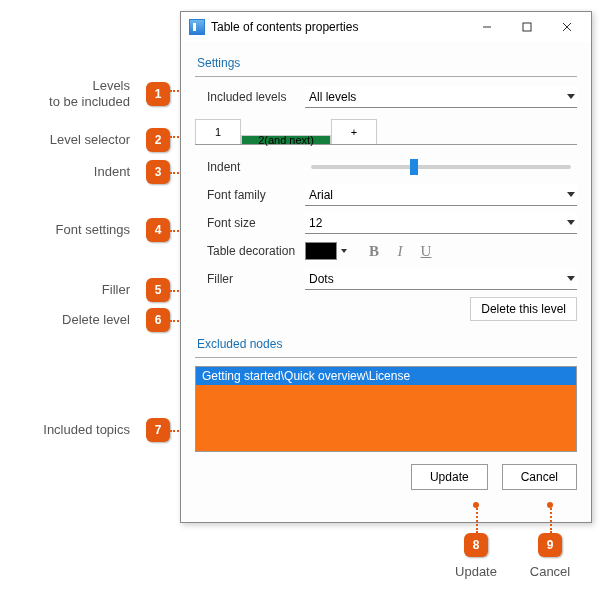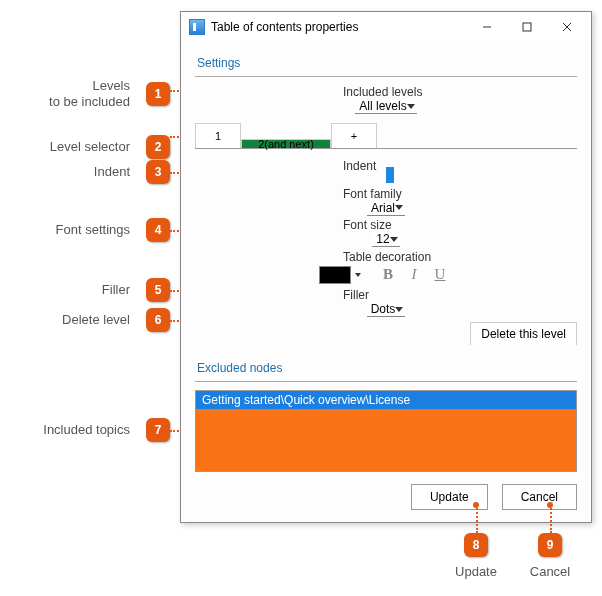--- a/index.html
+++ b/index.html
@@ -114,35 +114,34 @@
     font-size: 12px;
     padding: 6px 2px;
     border-bottom: 1px solid #aaa;
     margin-bottom: 8px;
   }
   .row {
     display: flex;
     align-items: center;
     min-height: 24px;
     margin-bottom: 4px;
-    flex-direction: column;
   }
   .row .label {
     width: 110px;
     color: #333;
     font-size: 12px;
     padding-left: 12px;
   }
   .select {
     flex: 1;
     height: 22px;
     border-bottom: 1px solid #888;
     display: flex;
     align-items: center;
-    justify-content: flex-start;
+    justify-content: space-between;
     padding: 0 2px 0 4px;
     font-size: 12px;
     background: #fff;
   }
   .select .chev {
     border-left: 4px solid transparent;
     border-right: 4px solid transparent;
     border-top: 5px solid #333;
   }
   .level-selector {
@@ -243,21 +242,21 @@
 </style>
 </head>
 <body>
 
 <div class="callout-area">
   <div class="callout" style="top:78px">
     <div class="text">Levels
 to be included</div>
     <div class="bubble">1</div>
   </div>
-  <div class="callout" style="top:135px">
+  <div class="callout" style="top:128px">
     <div class="text">Level selector</div>
     <div class="bubble">2</div>
   </div>
   <div class="callout" style="top:160px">
     <div class="text">Indent</div>
     <div class="bubble">3</div>
   </div>
   <div class="callout" style="top:218px">
     <div class="text">Font settings</div>
     <div class="bubble">4</div>

